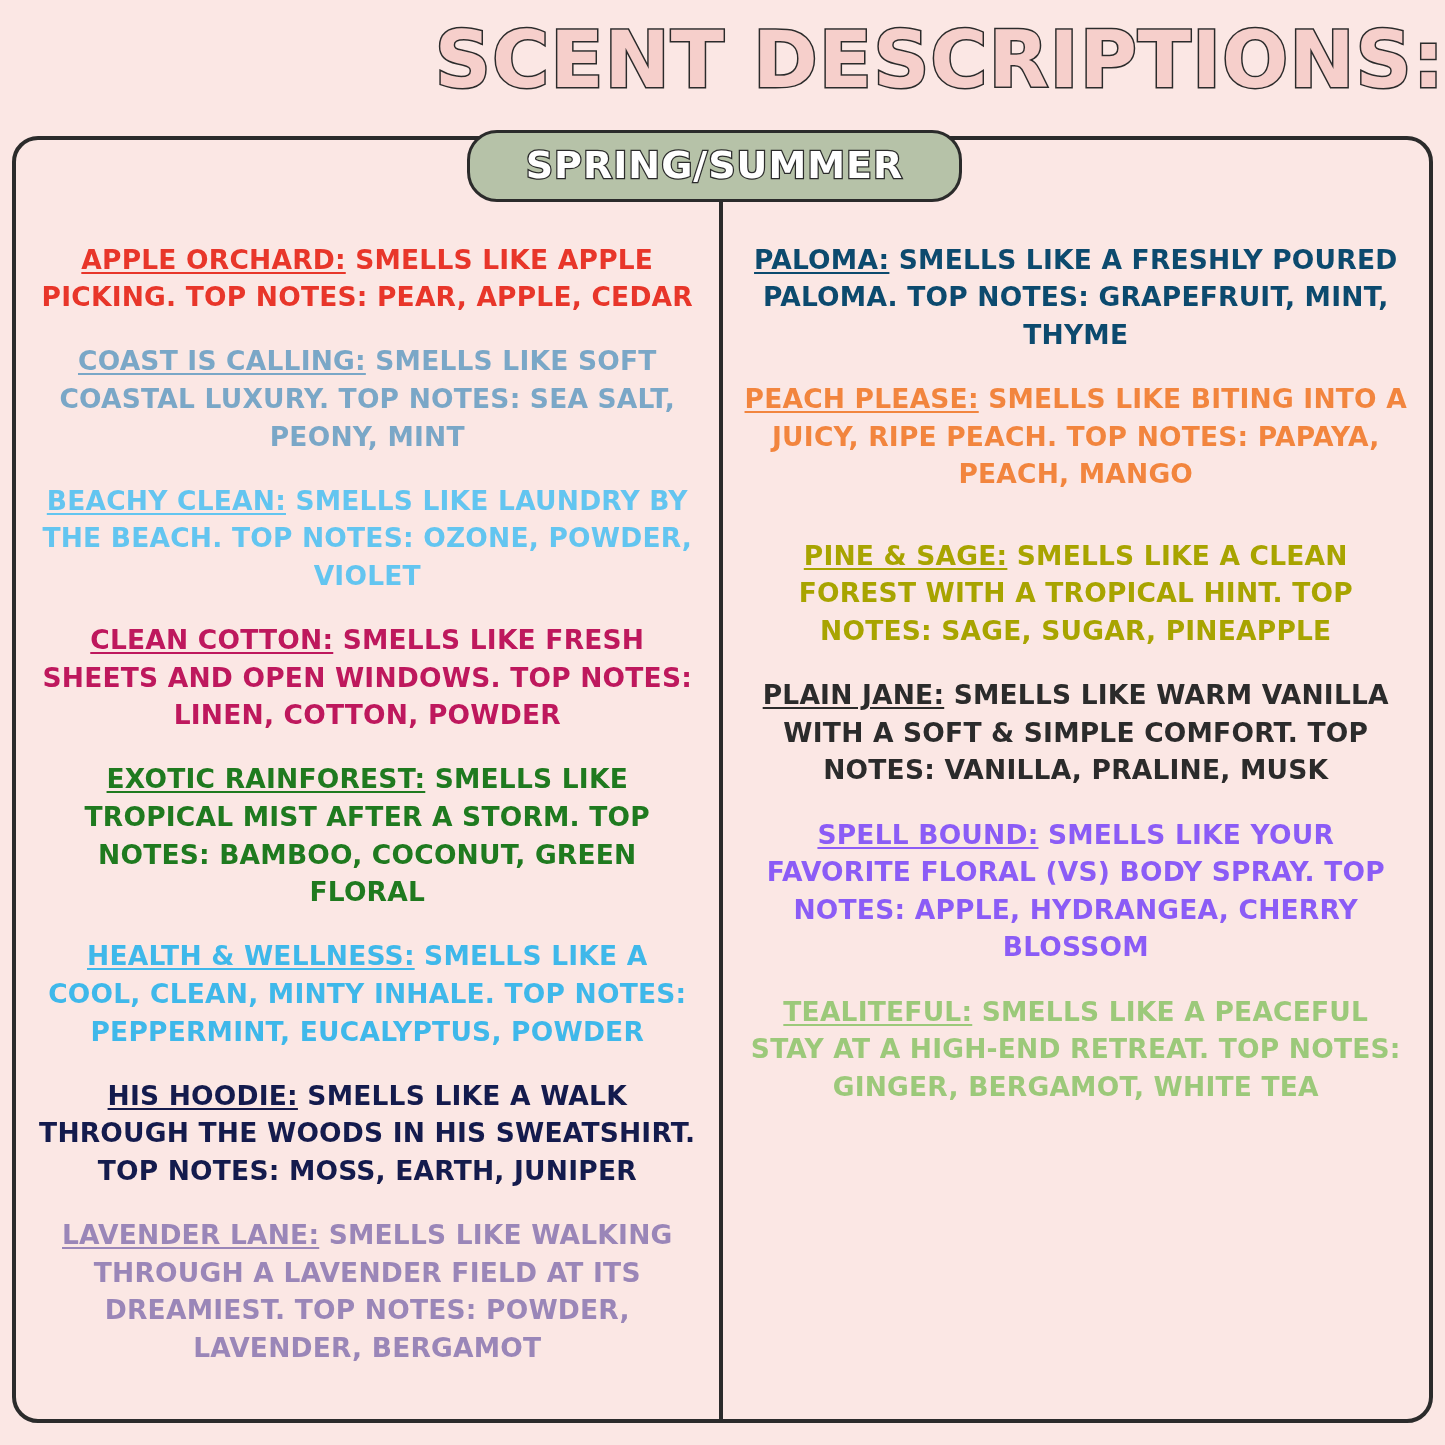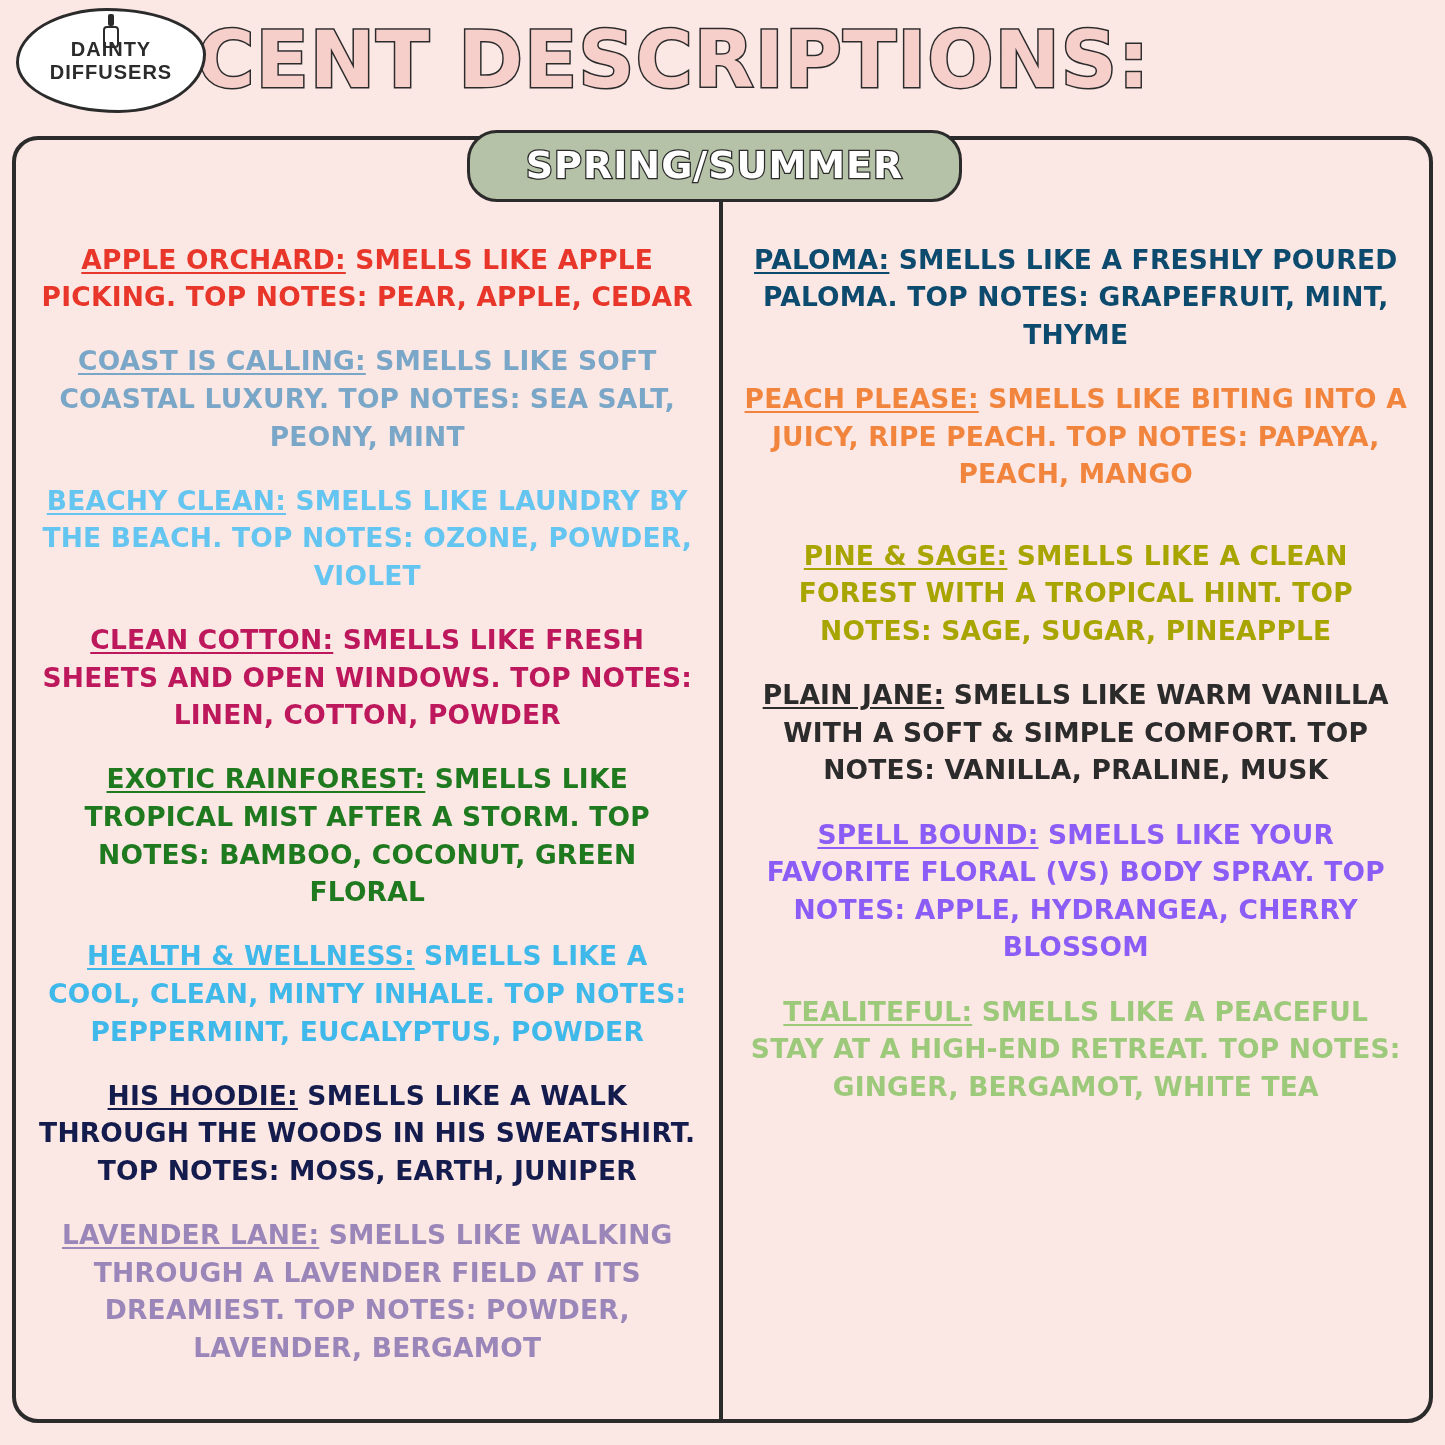--- a/index.html
+++ b/index.html
@@ -57,21 +57,21 @@
   .logo-icon .neck {
     position: absolute; left: 5px; top: 0; width: 6px; height: 12px;
     background: #2b2b2b; border-radius: 2px;
   }
   .logo-icon .body {
     position: absolute; left: 0; top: 12px; width: 16px; height: 22px;
     border: 2.5px solid #2b2b2b; border-radius: 4px; background: #fff;
   }
   .title {
     width: 100%;
-    text-align: left;
+    text-align: right;
     padding-left: 140px;
     font-size: 78px;
     line-height: 1;
     font-weight: 700;
     letter-spacing: 1px;
     color: #f6cfcb;
     -webkit-text-stroke: 3px #2b2b2b;
     paint-order: stroke fill;
     text-transform: uppercase;
     font-family: "DejaVu Sans", sans-serif;
@@ -132,31 +132,20 @@
     font-weight: 700;
   }
   .entry .desc { font-weight: 700; }
 </style>
 </head>
 <body style="background: rgb(251, 231, 228);">
 
 <div class="page">
 
   <div class="header">
-    <div class="logo">
-      <div class="logo-blob"></div>
-      <div class="logo-icon">
-        <div class="neck"></div>
-        <div class="body"></div>
-      </div>
-      <div class="logo-text">
-        <div>DAINTY</div>
-        <div>DIFFUSERS</div>
-      </div>
-    </div>
     <div class="title">SCENT DESCRIPTIONS:</div>
   </div>
 
   <div class="pill-wrap">
     <div class="pill">SPRING/SUMMER</div>
   </div>
 
   <div class="card">
     <div class="col left" id="col-left">
         <p class="entry" style="color: rgb(232, 54, 42);"><span class="name">APPLE ORCHARD:</span><span class="desc"> SMELLS LIKE APPLE PICKING. TOP NOTES: PEAR, APPLE, CEDAR</span></p>

